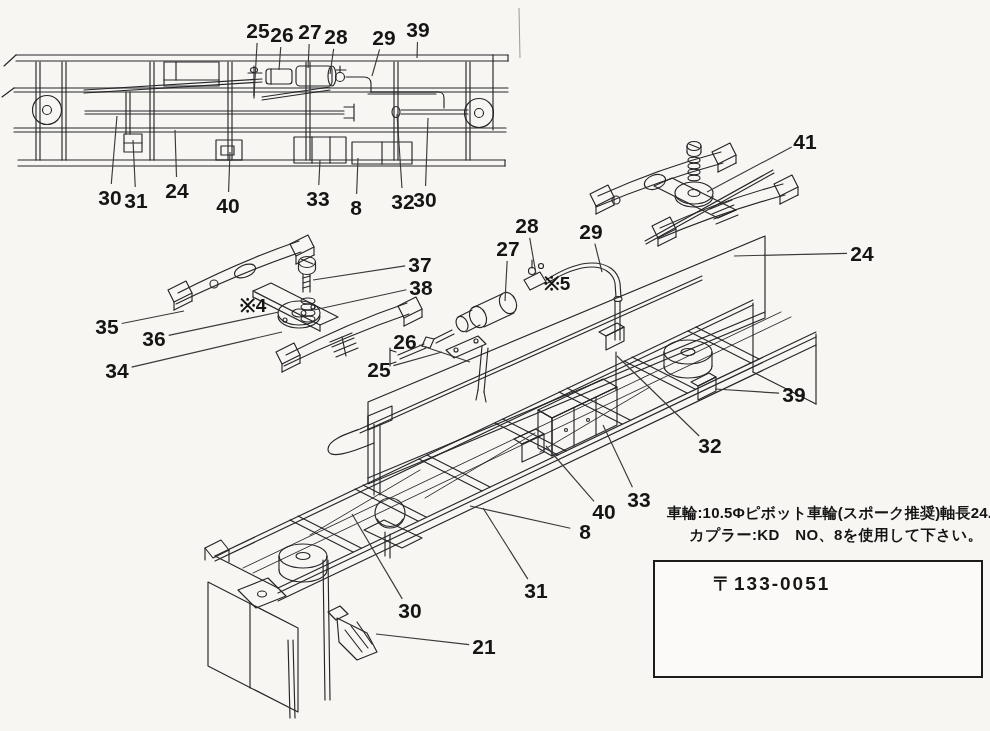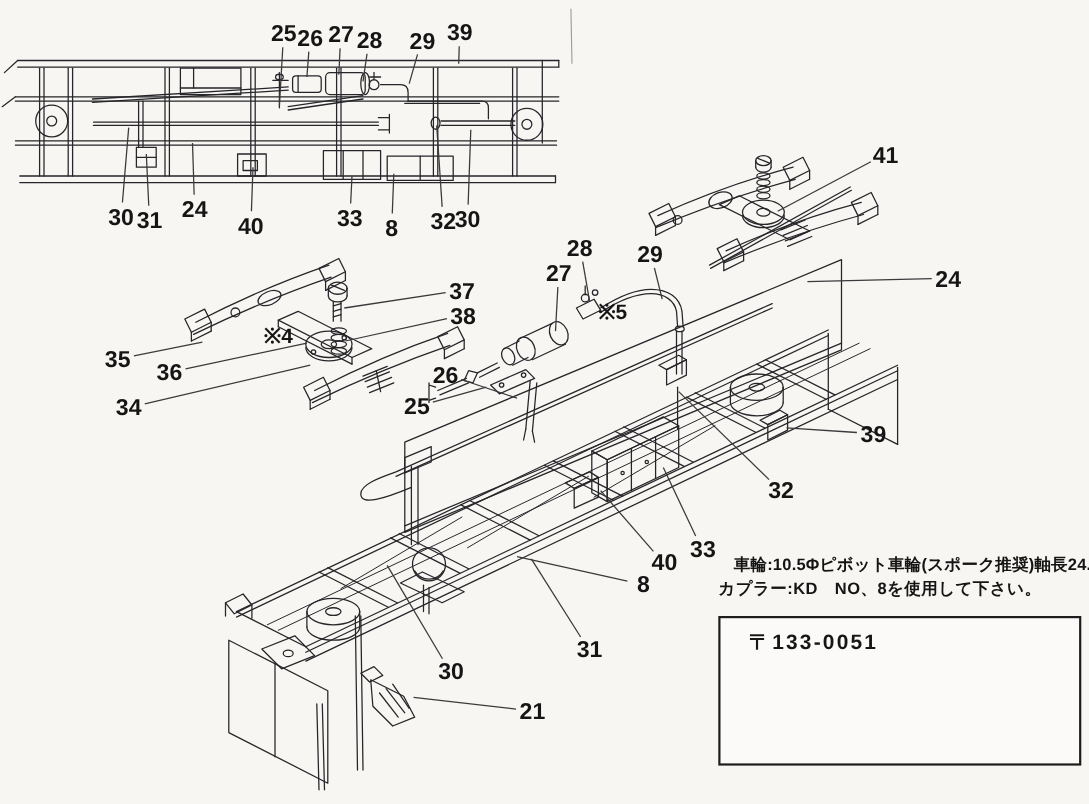--- a/index.html
+++ b/index.html
@@ -11,24 +11,24 @@
     overflow:hidden; color:#161616;
   }
   svg.diagram { position:absolute; left:0; top:0; color:var(--ink); }
   .draw { stroke:currentColor; stroke-width:1.15; fill:none; stroke-linecap:round; stroke-linejoin:round; }
   .thin { stroke-width:0.9; }
   .leader { stroke:#3a3a3c; stroke-width:1.15; fill:none; }
   .co { font:600 21px "Liberation Sans", sans-serif; fill:#151515; text-anchor:middle; }
   .refmark { font:700 19px "Liberation Sans", sans-serif; fill:#151515; text-anchor:middle; }
   .notes { position:absolute; left:653px; top:504px; width:330px; color:#141414; }
   .note-line1 { margin-left:14px; font-size:15px; font-weight:600; letter-spacing:0.2px; white-space:nowrap; }
-  .note-line2 { margin-top:3px; font-size:15px; font-weight:600; letter-spacing:0.4px; white-space:nowrap; }
+  .note-line2 { margin-top:3px; font-size:15px; font-weight:600; letter-spacing:0.4px; white-space:nowrap;text-align:right; }
   .maker-box {
-    position:absolute; left:653px; top:560px; width:330px; height:136px;
-    border:2px solid #1c1c1c; background:var(--boxbg); box-sizing:border-box;
+    position:absolute; left:653px; top:560px; width:330px; height:118px;
+    border:2px solid #1c1c1c; background:var(--boxbg); box-sizing:border-box;padding-left:32px;
   }
   .maker-postal  { margin:9px 0 0 26px; font-size:19px; font-weight:600; letter-spacing:2px; }
   .maker-address { margin:2px 0 0 24px; font-size:18px; font-weight:600; letter-spacing:0.5px; white-space:nowrap; }
   .maker-name    { margin:10px 0 0 46px; font-size:33px; font-weight:600; letter-spacing:3px; white-space:nowrap; }
   .fold { stroke:#9a9a9a; stroke-width:1; }
 </style>
 </head>
 <body>
 
 <div class="page">

